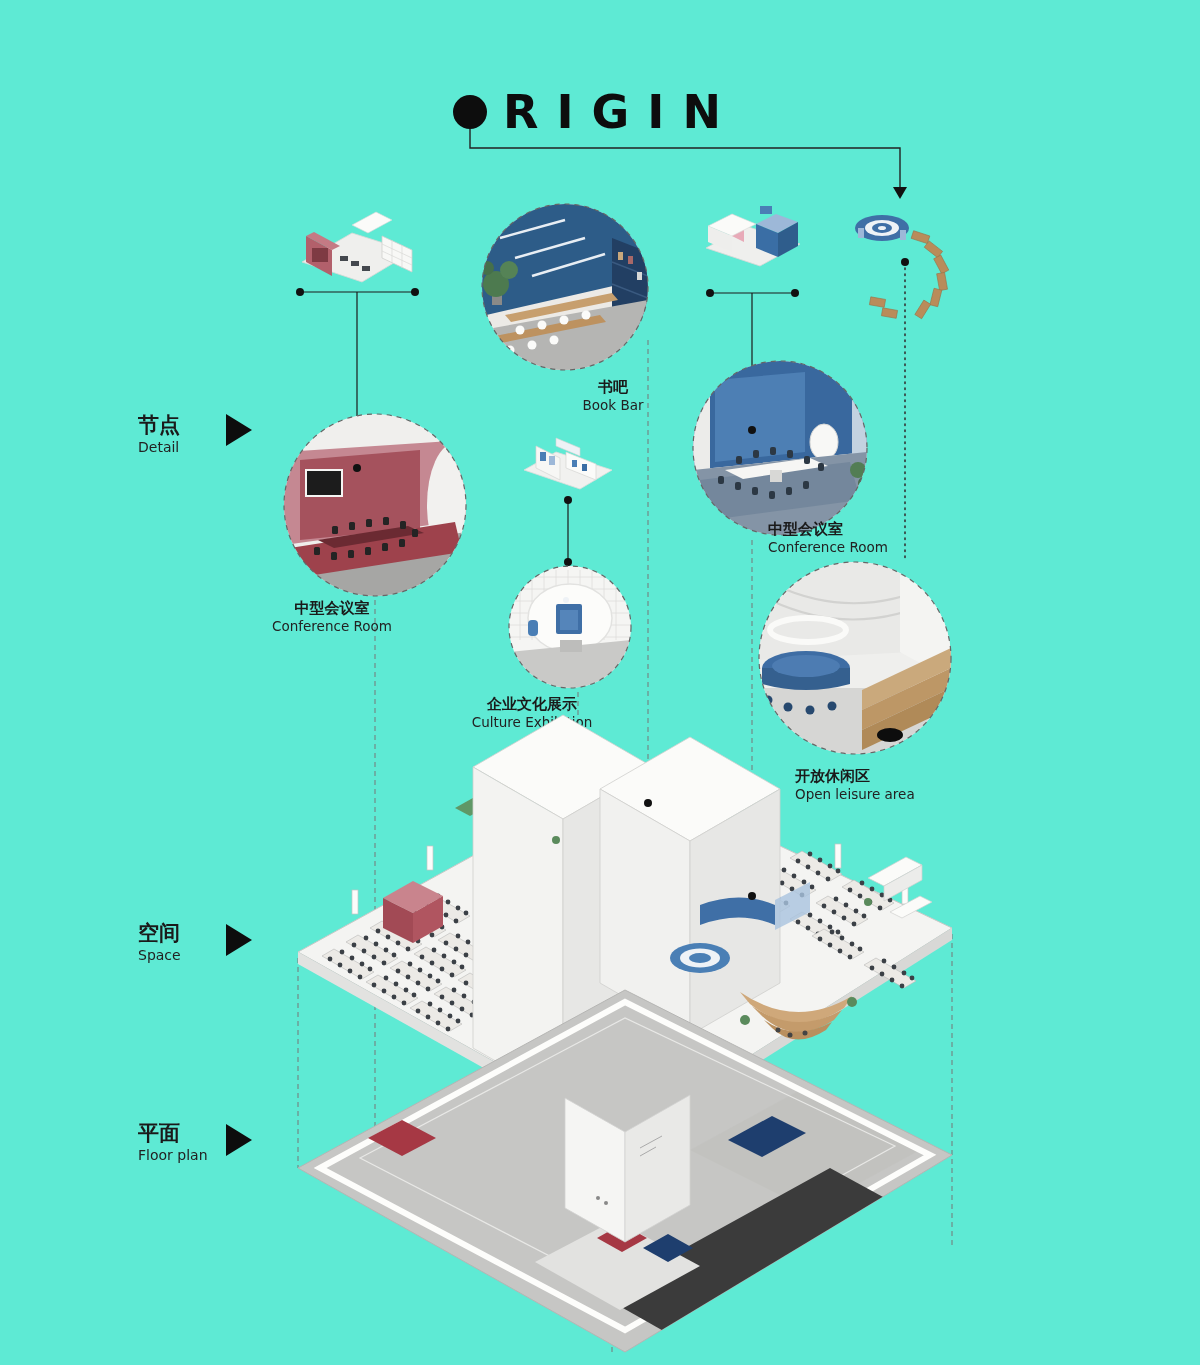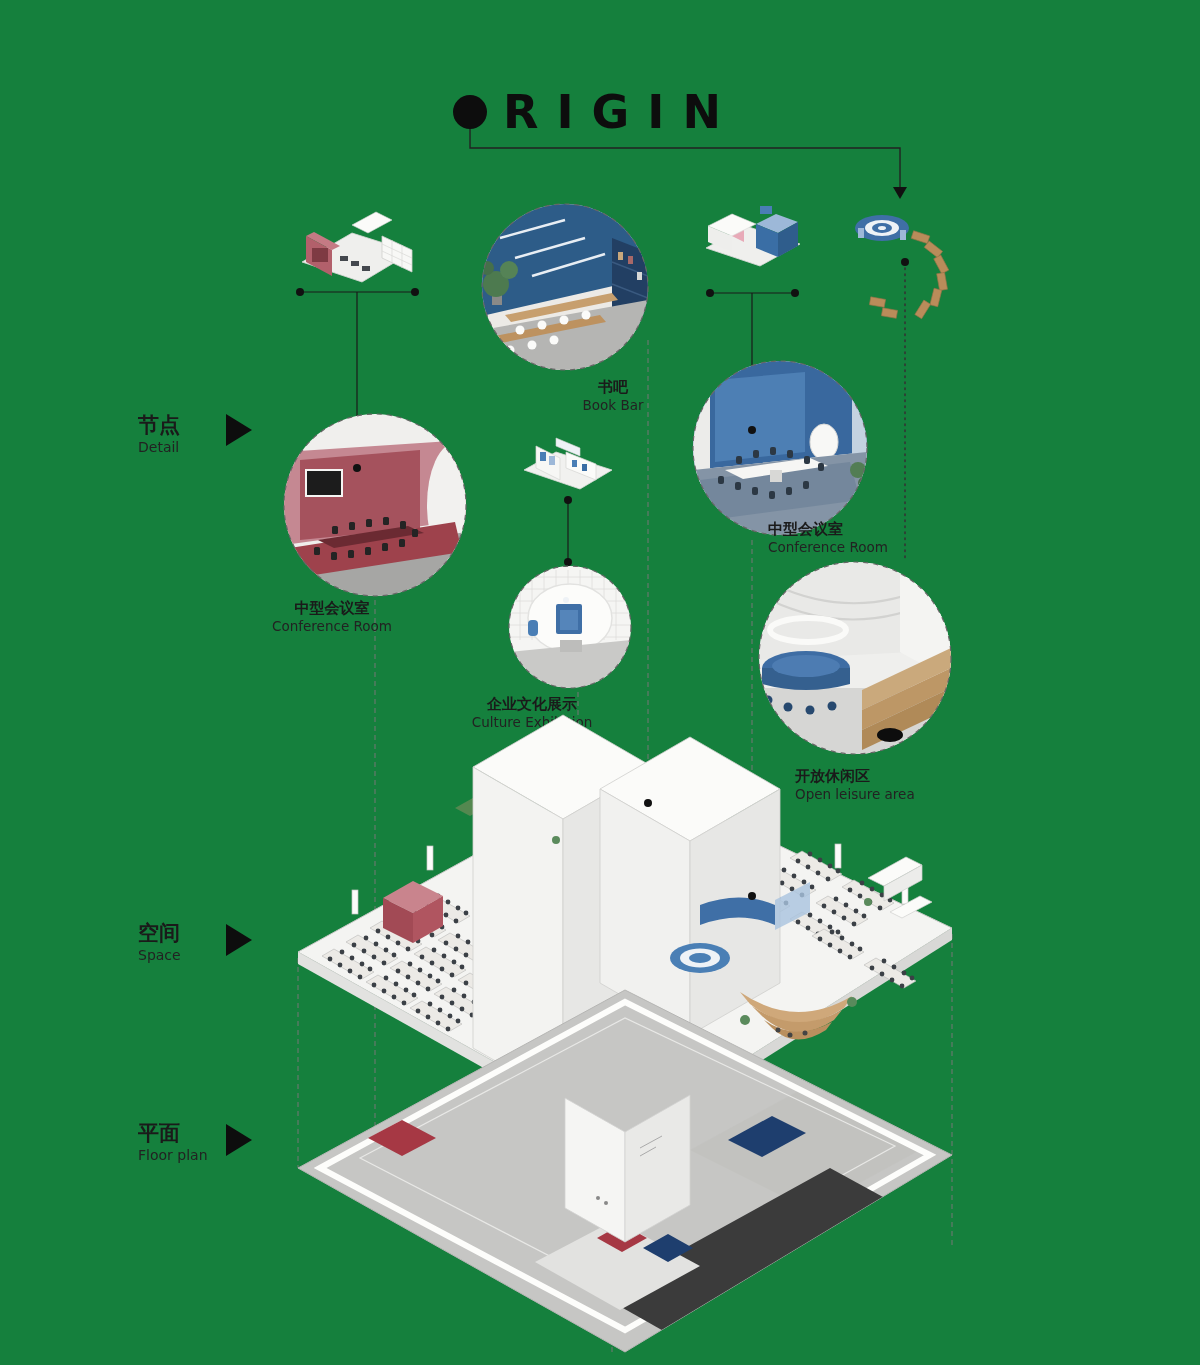--- a/index.html
+++ b/index.html
@@ -1,16 +1,16 @@
 <!DOCTYPE html>
 <html><head>
 <meta charset="utf-8">
 <style>
   html,body{margin:0;padding:0;background:#ffffff;}
-  .canvas{position:relative;width:1200px;height:1365px;background:#15803d;overflow:hidden;
+  .canvas{position:relative;width:1200px;height:1365px;background:#5eead4;overflow:hidden;
           font-family:"DejaVu Sans","Liberation Sans",sans-serif;}
   svg{display:block;}
   text{font-family:"DejaVu Sans","Liberation Sans",sans-serif;fill:#1a1a1a;}
   .title-word{font-size:46px;font-weight:700;letter-spacing:18px;fill:#0d0d0d;}
   .sec-zh{font-size:21px;font-weight:700;}
   .sec-en{font-size:14px;fill:#222;}
   .lab-zh{font-size:15px;font-weight:600;}
   .lab-en{font-size:13.5px;fill:#222;}
 </style>
 </head>

